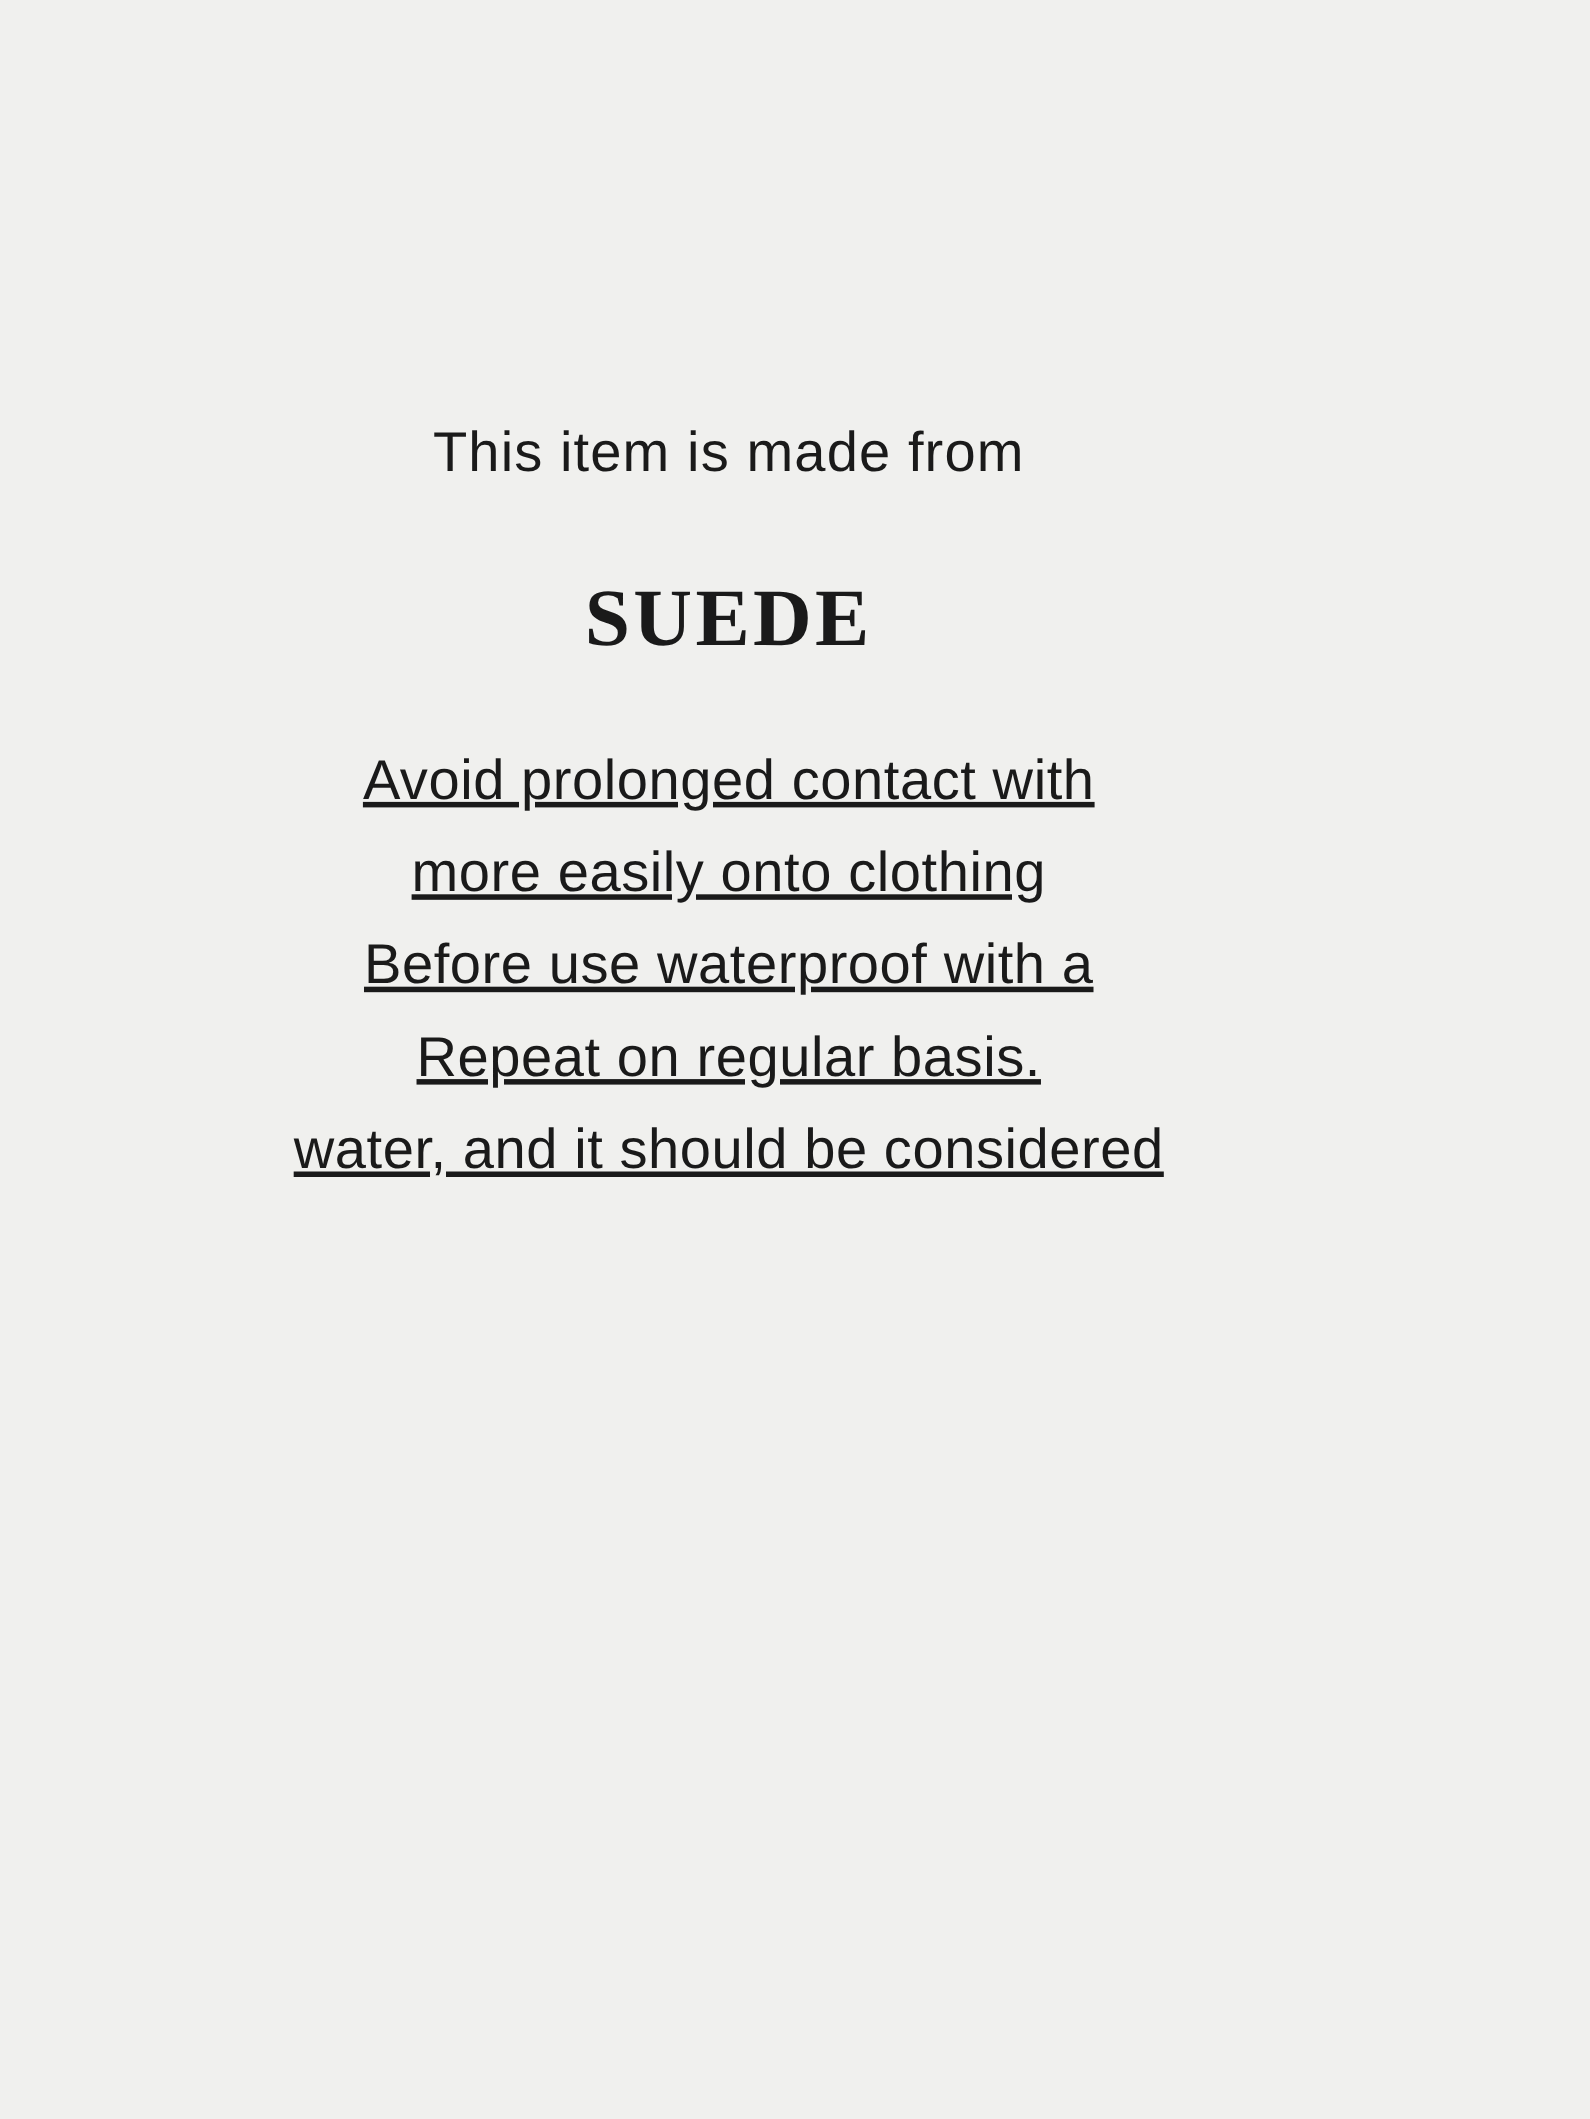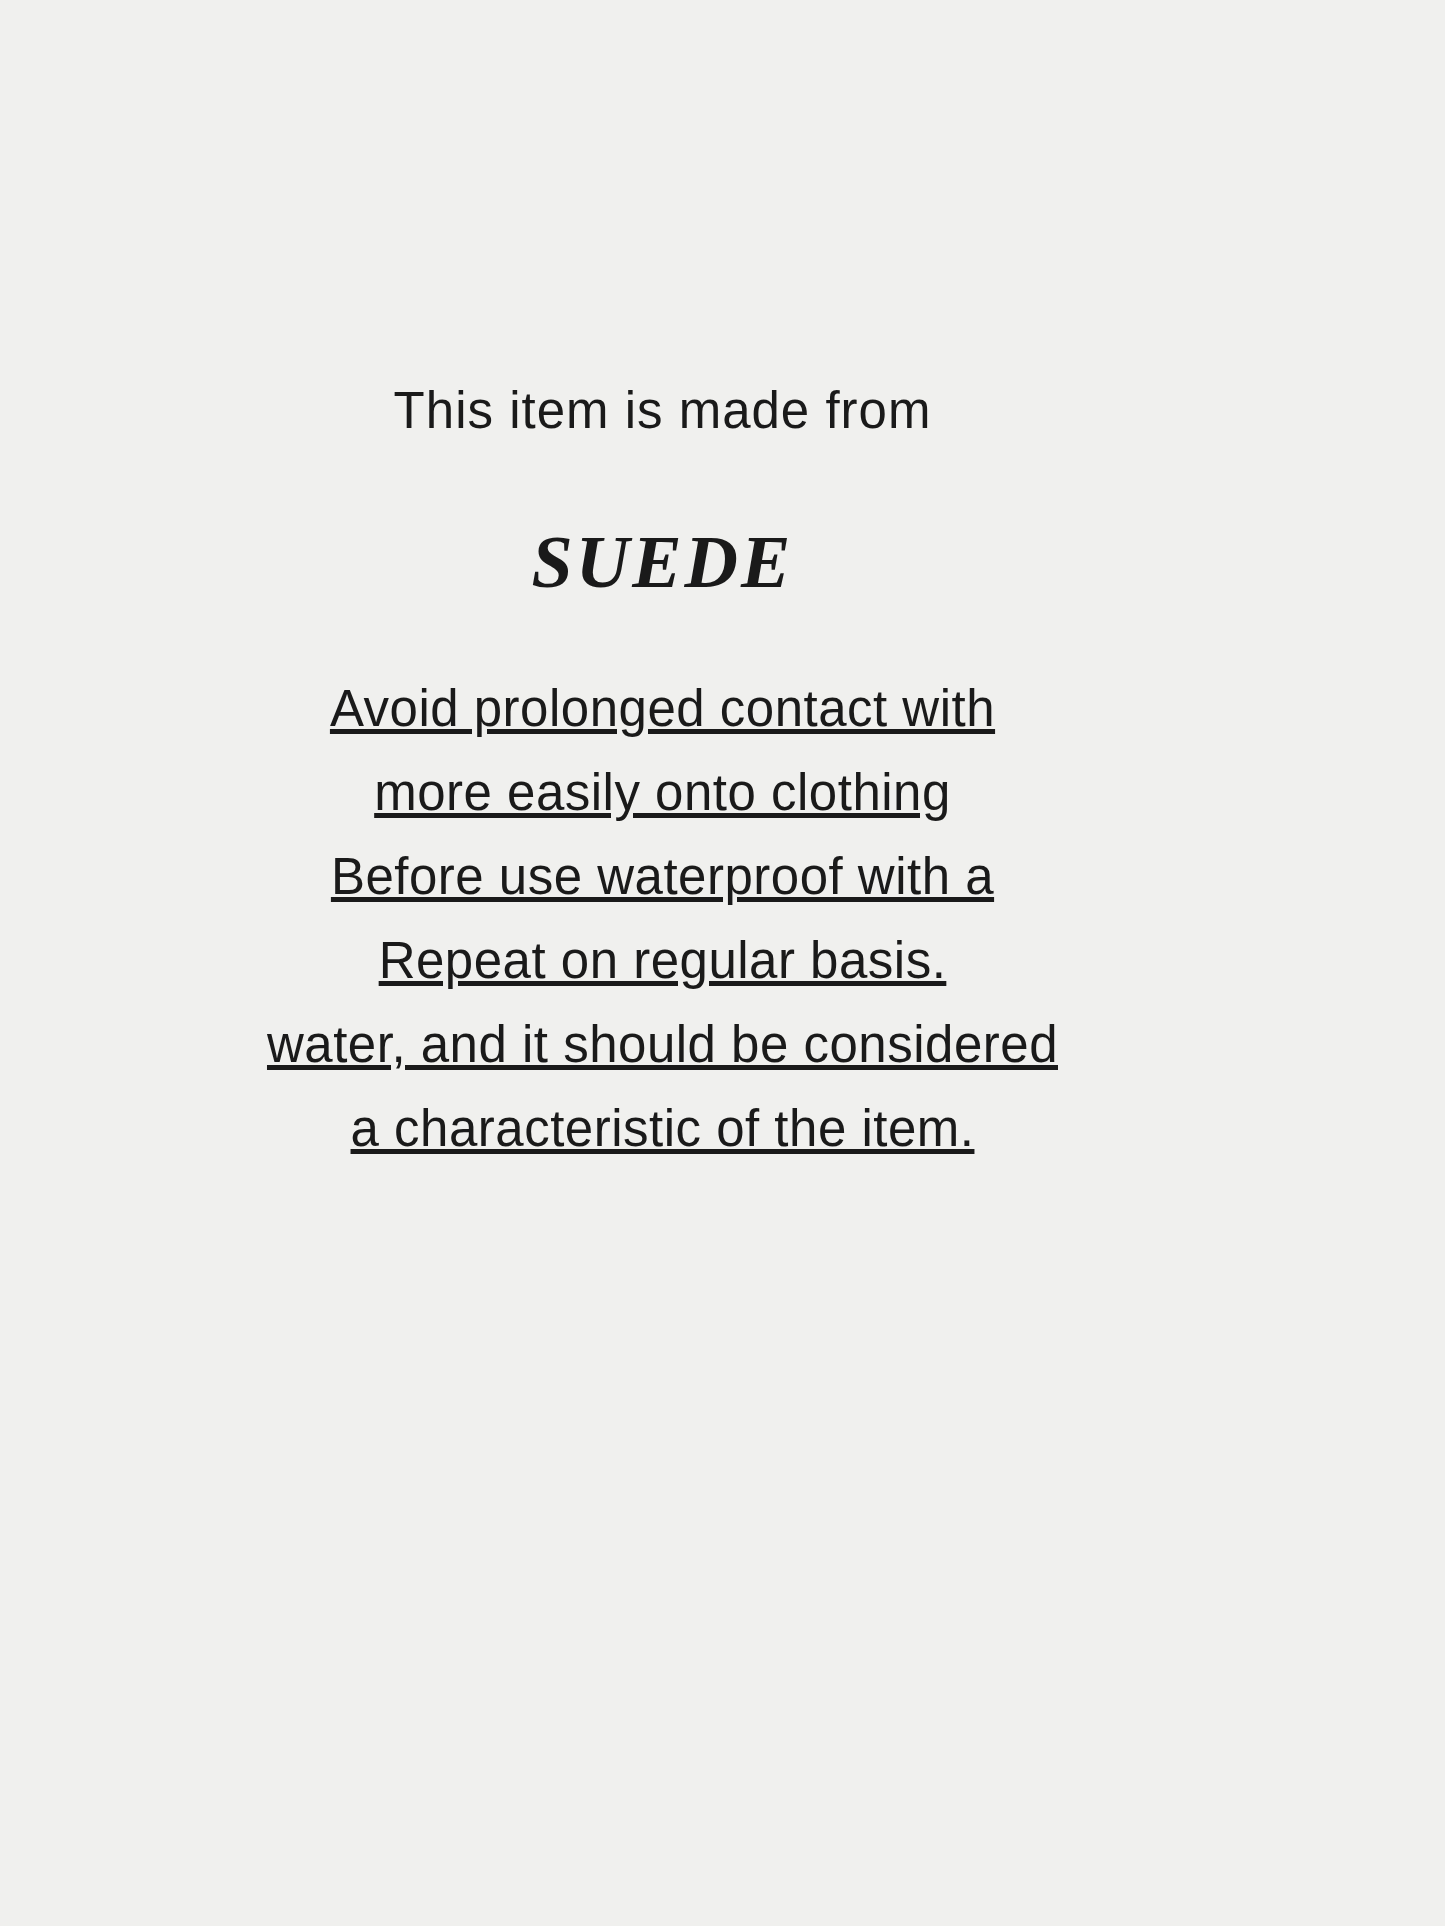--- a/index.html
+++ b/index.html
@@ -26,21 +26,20 @@
   .intro {
     font-size: 51px;
     line-height: 56px;
     font-weight: 400;
     letter-spacing: 1px;
     color: var(--ink);
   }
   .material {
     margin-top: 84px;
     font-family: "Liberation Serif", serif;
-    font-style: italic;
     font-weight: 600;
     font-size: 74px;
     line-height: 78px;
     letter-spacing: 3px;
     color: var(--ink);
   }
   .care {
     margin-top: 66px;
     font-size: 51px;
     line-height: 84px;
@@ -60,15 +59,14 @@
   <p class="intro">This item is made from</p>
 
   <h1 class="material">SUEDE</h1>
 
   <div class="care">
     <span class="line">Avoid prolonged contact with</span>
     <span class="line">more easily onto clothing</span>
     <span class="line">Before use waterproof with a</span>
     <span class="line">Repeat on regular basis.</span>
     <span class="line">water, and it should be considered</span>
-    <span class="line">a characteristic of the item.</span>
   </div>
 </div>
 
 </body></html>

